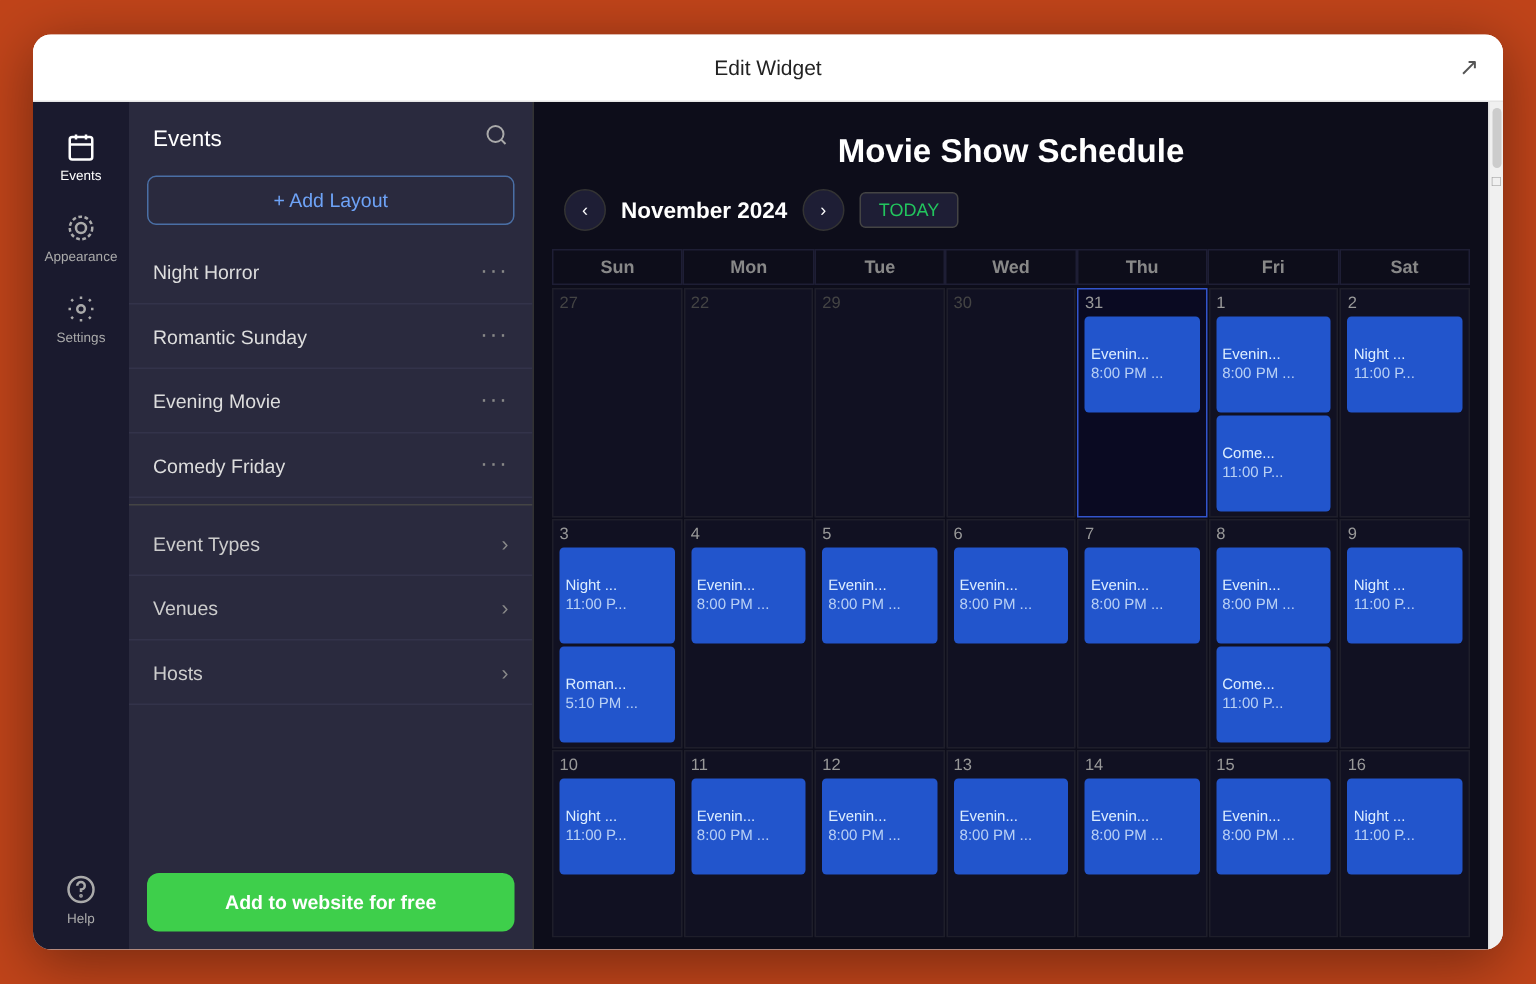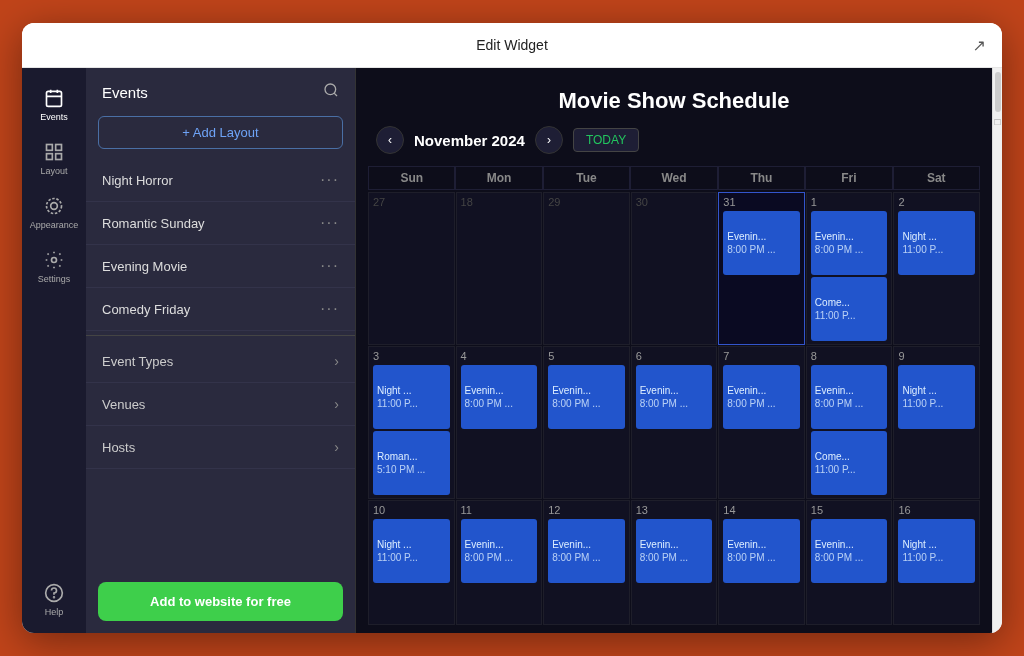--- a/index.html
+++ b/index.html
@@ -320,29 +320,20 @@
         <svg viewBox="0 0 24 24" fill="currentColor">
             <rect x="3" y="4" width="18" height="18" rx="2" fill="none" stroke="currentColor" stroke-width="2"></rect>
             <line x1="16" y1="2" x2="16" y2="6" stroke="currentColor" stroke-width="2"></line>
             <line x1="8" y1="2" x2="8" y2="6" stroke="currentColor" stroke-width="2"></line>
             <line x1="3" y1="10" x2="21" y2="10" stroke="currentColor" stroke-width="2"></line>
           </svg>
         <span>Events</span>
       </div>
       <div class="icon-sidebar-item">
         <svg viewBox="0 0 24 24" fill="none" stroke="currentColor" stroke-width="2">
-            <rect x="3" y="3" width="7" height="7"></rect>
-            <rect x="14" y="3" width="7" height="7"></rect>
-            <rect x="3" y="14" width="7" height="7"></rect>
-            <rect x="14" y="14" width="7" height="7"></rect>
-          </svg>
-        <span>Layout</span>
-      </div>
-      <div class="icon-sidebar-item">
-        <svg viewBox="0 0 24 24" fill="none" stroke="currentColor" stroke-width="2">
             <circle cx="12" cy="12" r="4"></circle>
             <circle cx="12" cy="12" r="9" stroke-dasharray="3 2"></circle>
           </svg>
         <span>Appearance</span>
       </div>
       <div class="icon-sidebar-item">
         <svg viewBox="0 0 24 24" fill="none" stroke="currentColor" stroke-width="2">
             <circle cx="12" cy="12" r="3"></circle>
             <path d="M12 2v2M12 20v2M4.22 4.22l1.42 1.42M18.36 18.36l1.42 1.42M2 12h2M20 12h2M4.22 19.78l1.42-1.42M18.36 5.64l1.42-1.42"></path>
           </svg>
@@ -428,21 +419,21 @@
           <div class="day-header">Sat</div>
         </div>
 
         <div class="cal-rows">
 
           <div class="cal-row">
             <div class="cal-cell">
               <span class="cal-date prev-month">27</span>
             </div>
             <div class="cal-cell">
-              <span class="cal-date prev-month">18</span>
+              <span class="cal-date prev-month">22</span>
             </div>
             <div class="cal-cell">
               <span class="cal-date prev-month">29</span>
             </div>
             <div class="cal-cell">
               <span class="cal-date prev-month">30</span>
             </div>
             <div class="cal-cell today-col">
               <span class="cal-date">31</span>
               <div class="event-chip">Evenin...<br><span style="opacity:0.8">8:00 PM ...</span></div>

